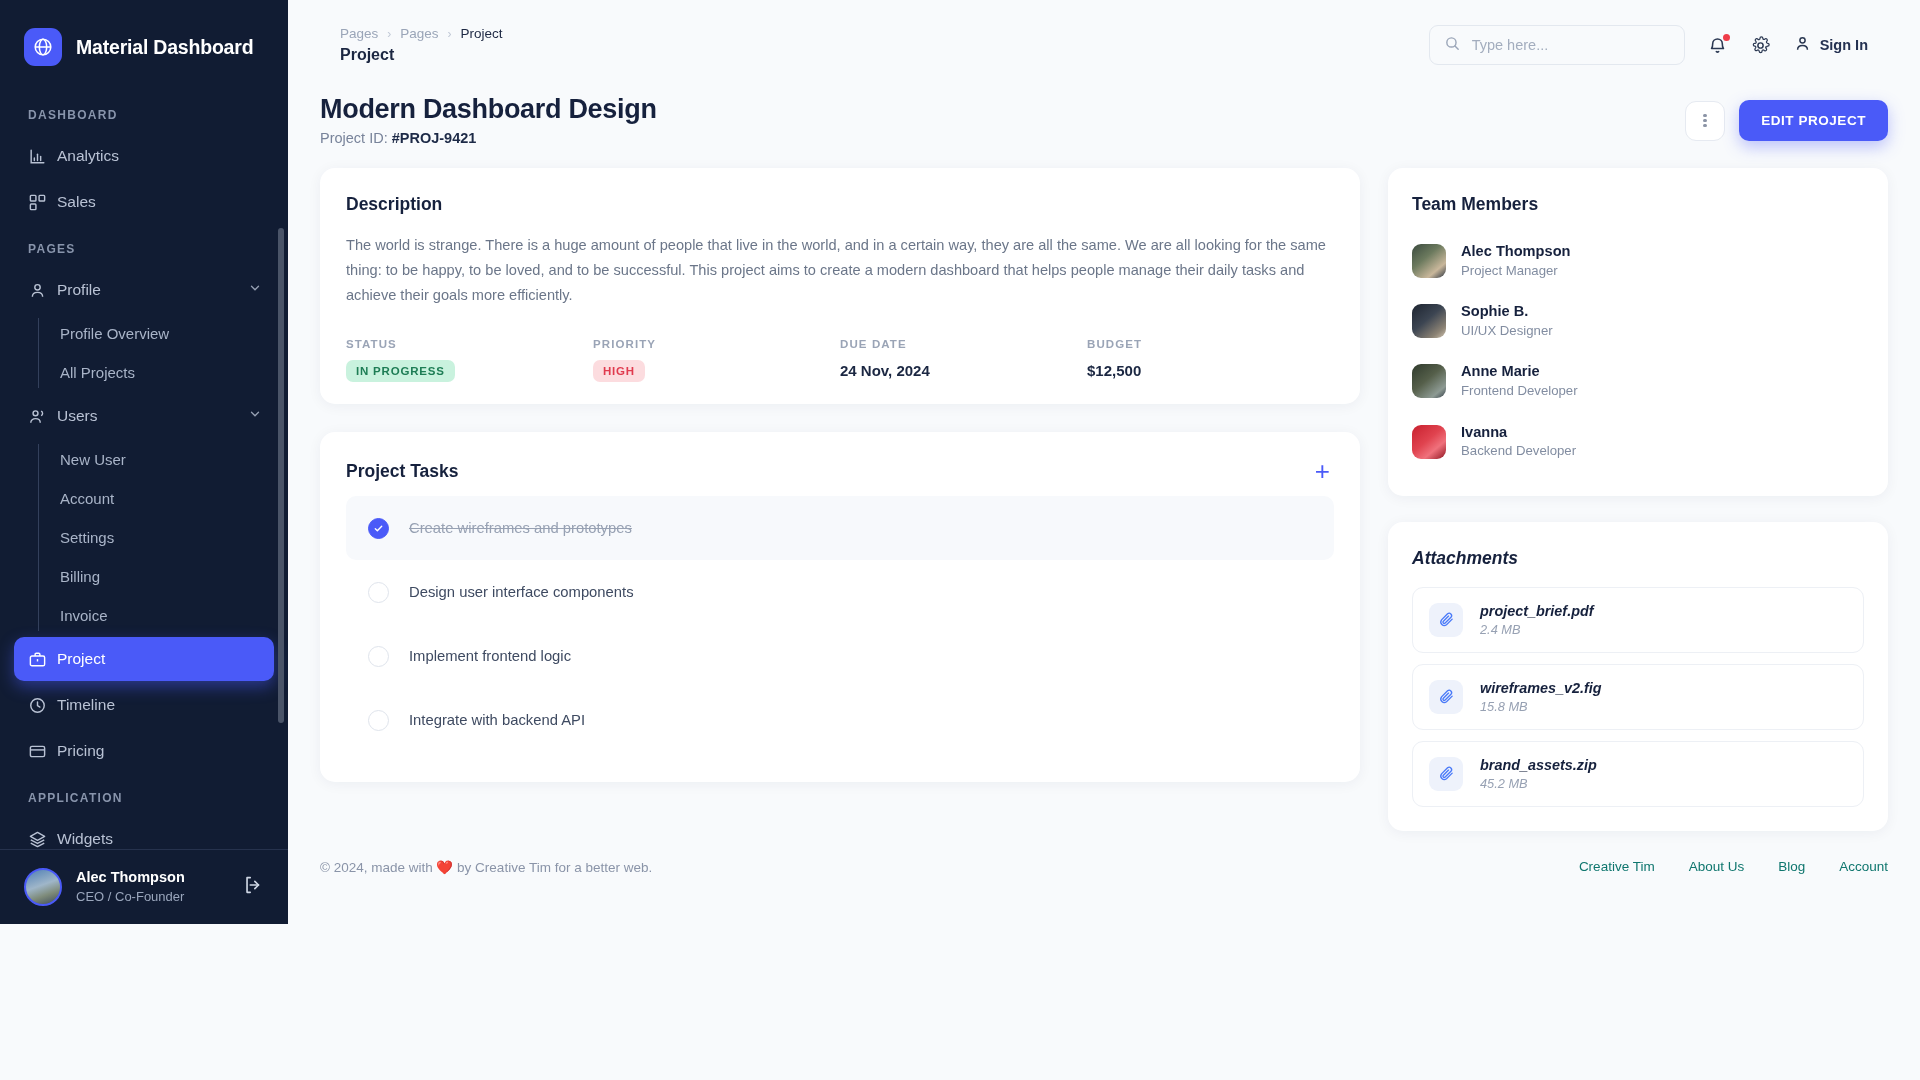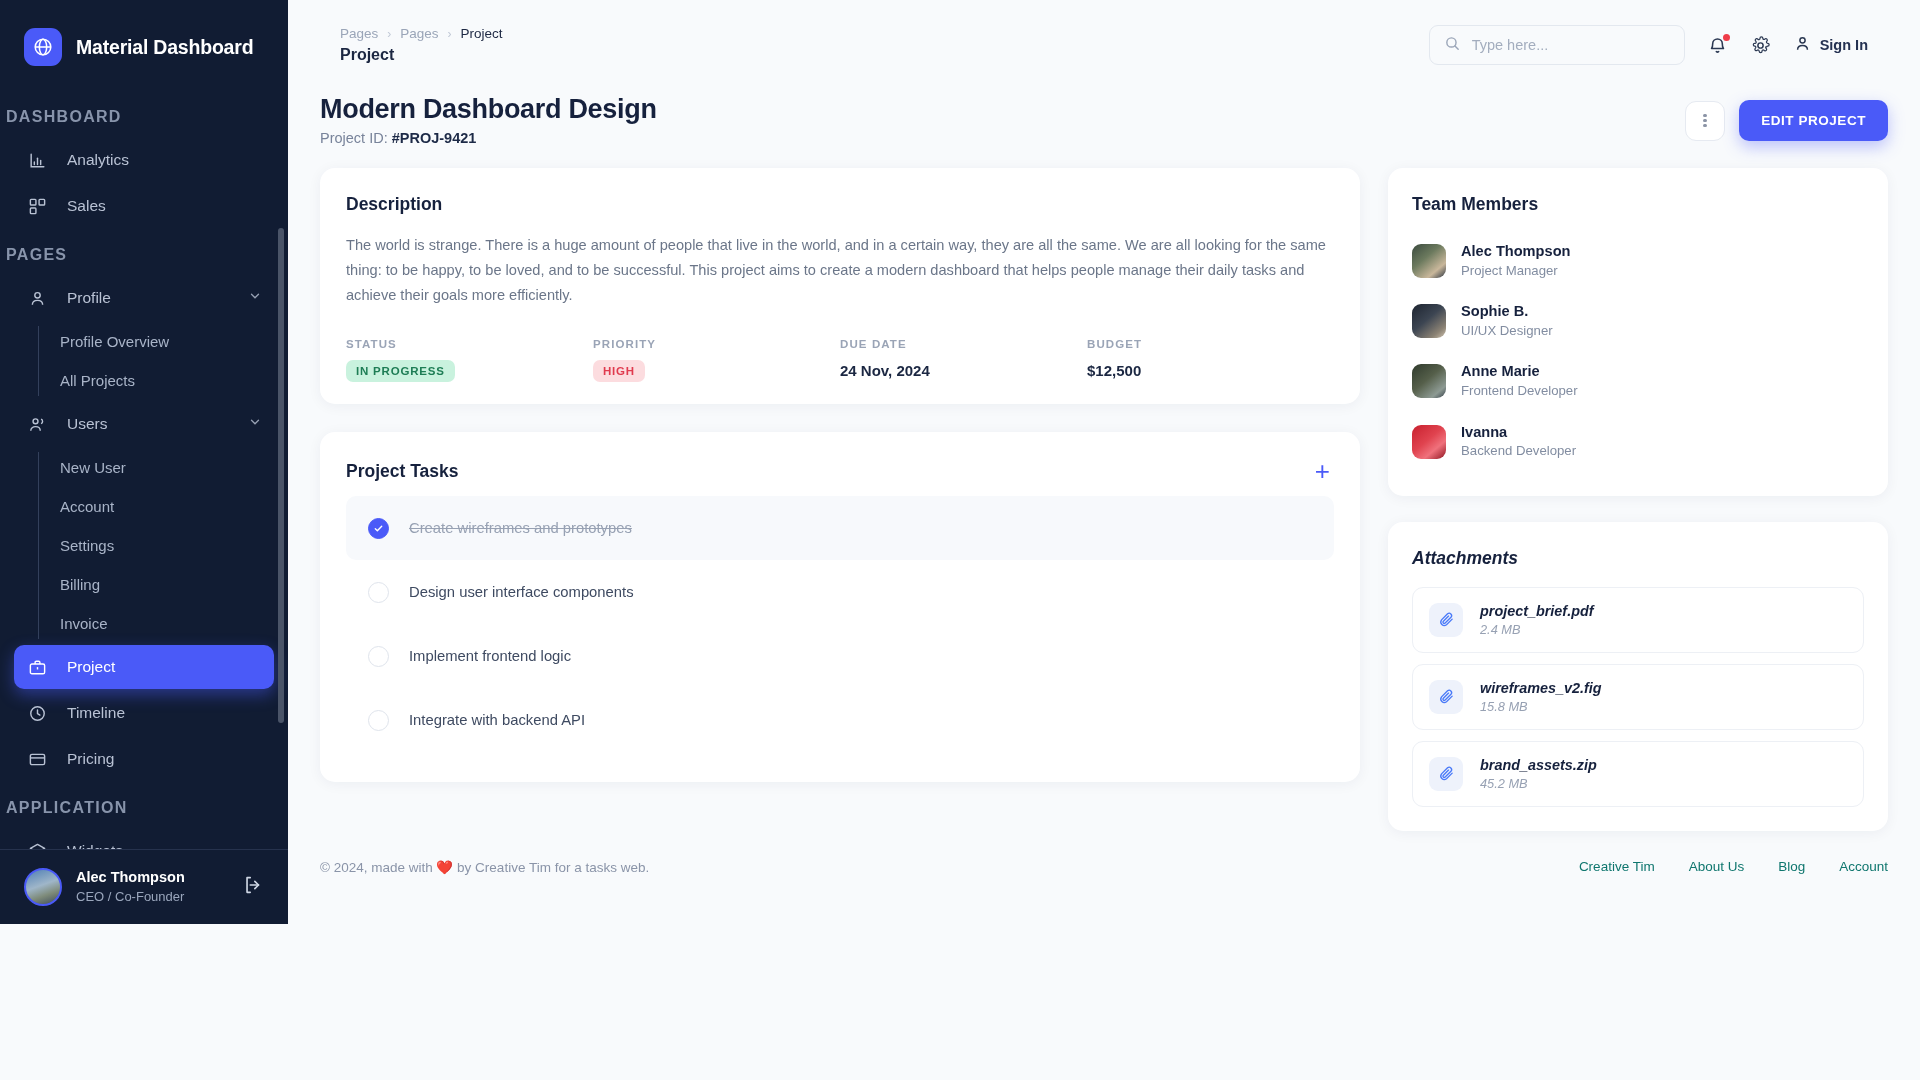--- a/index.html
+++ b/index.html
@@ -28,26 +28,26 @@
   .brand-logo {
     width: 38px; height: 38px; border-radius: 11px;
     background: #4a5af8;
     display: flex; align-items: center; justify-content: center;
     flex: 0 0 38px;
   }
   .brand-title {
     color: #ffffff; font-size: 19.5px; font-weight: 700; letter-spacing: -0.2px;
   }
   .nav-section {
-    color: #8894ab; font-size: 16px; font-weight: 700;
-    letter-spacing: 1.3px; padding: 16px 24px 10px 6px;
+    color: #8894ab; font-size: 12px; font-weight: 700;
+    letter-spacing: 1.3px; padding: 16px 24px 10px 28px;
     text-transform: uppercase;
   }
   .nav-item {
-    display: flex; align-items: center; gap: 19px;
+    display: flex; align-items: center; gap: 9px;
     margin: 2px 14px; padding: 11px 12px;
     border-radius: 10px;
     color: #b9c2d4; font-size: 15.5px;
     cursor: pointer;
   }
   .nav-item .ico { width: 22px; height: 22px; flex: 0 0 22px; display:flex; align-items:center; justify-content:center; }
   .nav-item.active {
     background: #4a5af8; color: #ffffff; font-weight: 500;
     box-shadow: 0 6px 16px rgba(74,90,248,.45);
   }
@@ -621,21 +621,21 @@
 
         </div>
       </section>
     </div>
   </div>
 
   <div class="footer">
     <div>
       <span>© 2024, made with</span>
       <span class="heart">❤️</span>
-      <span>by Creative Tim for a tasks web.</span>
+      <span>by Creative Tim for a better web.</span>
     </div>
     <div class="footer-links">
       <a>Creative Tim</a>
       <a>About Us</a>
       <a>Blog</a>
       <a>Account</a>
     </div>
   </div>
 
 </main>

